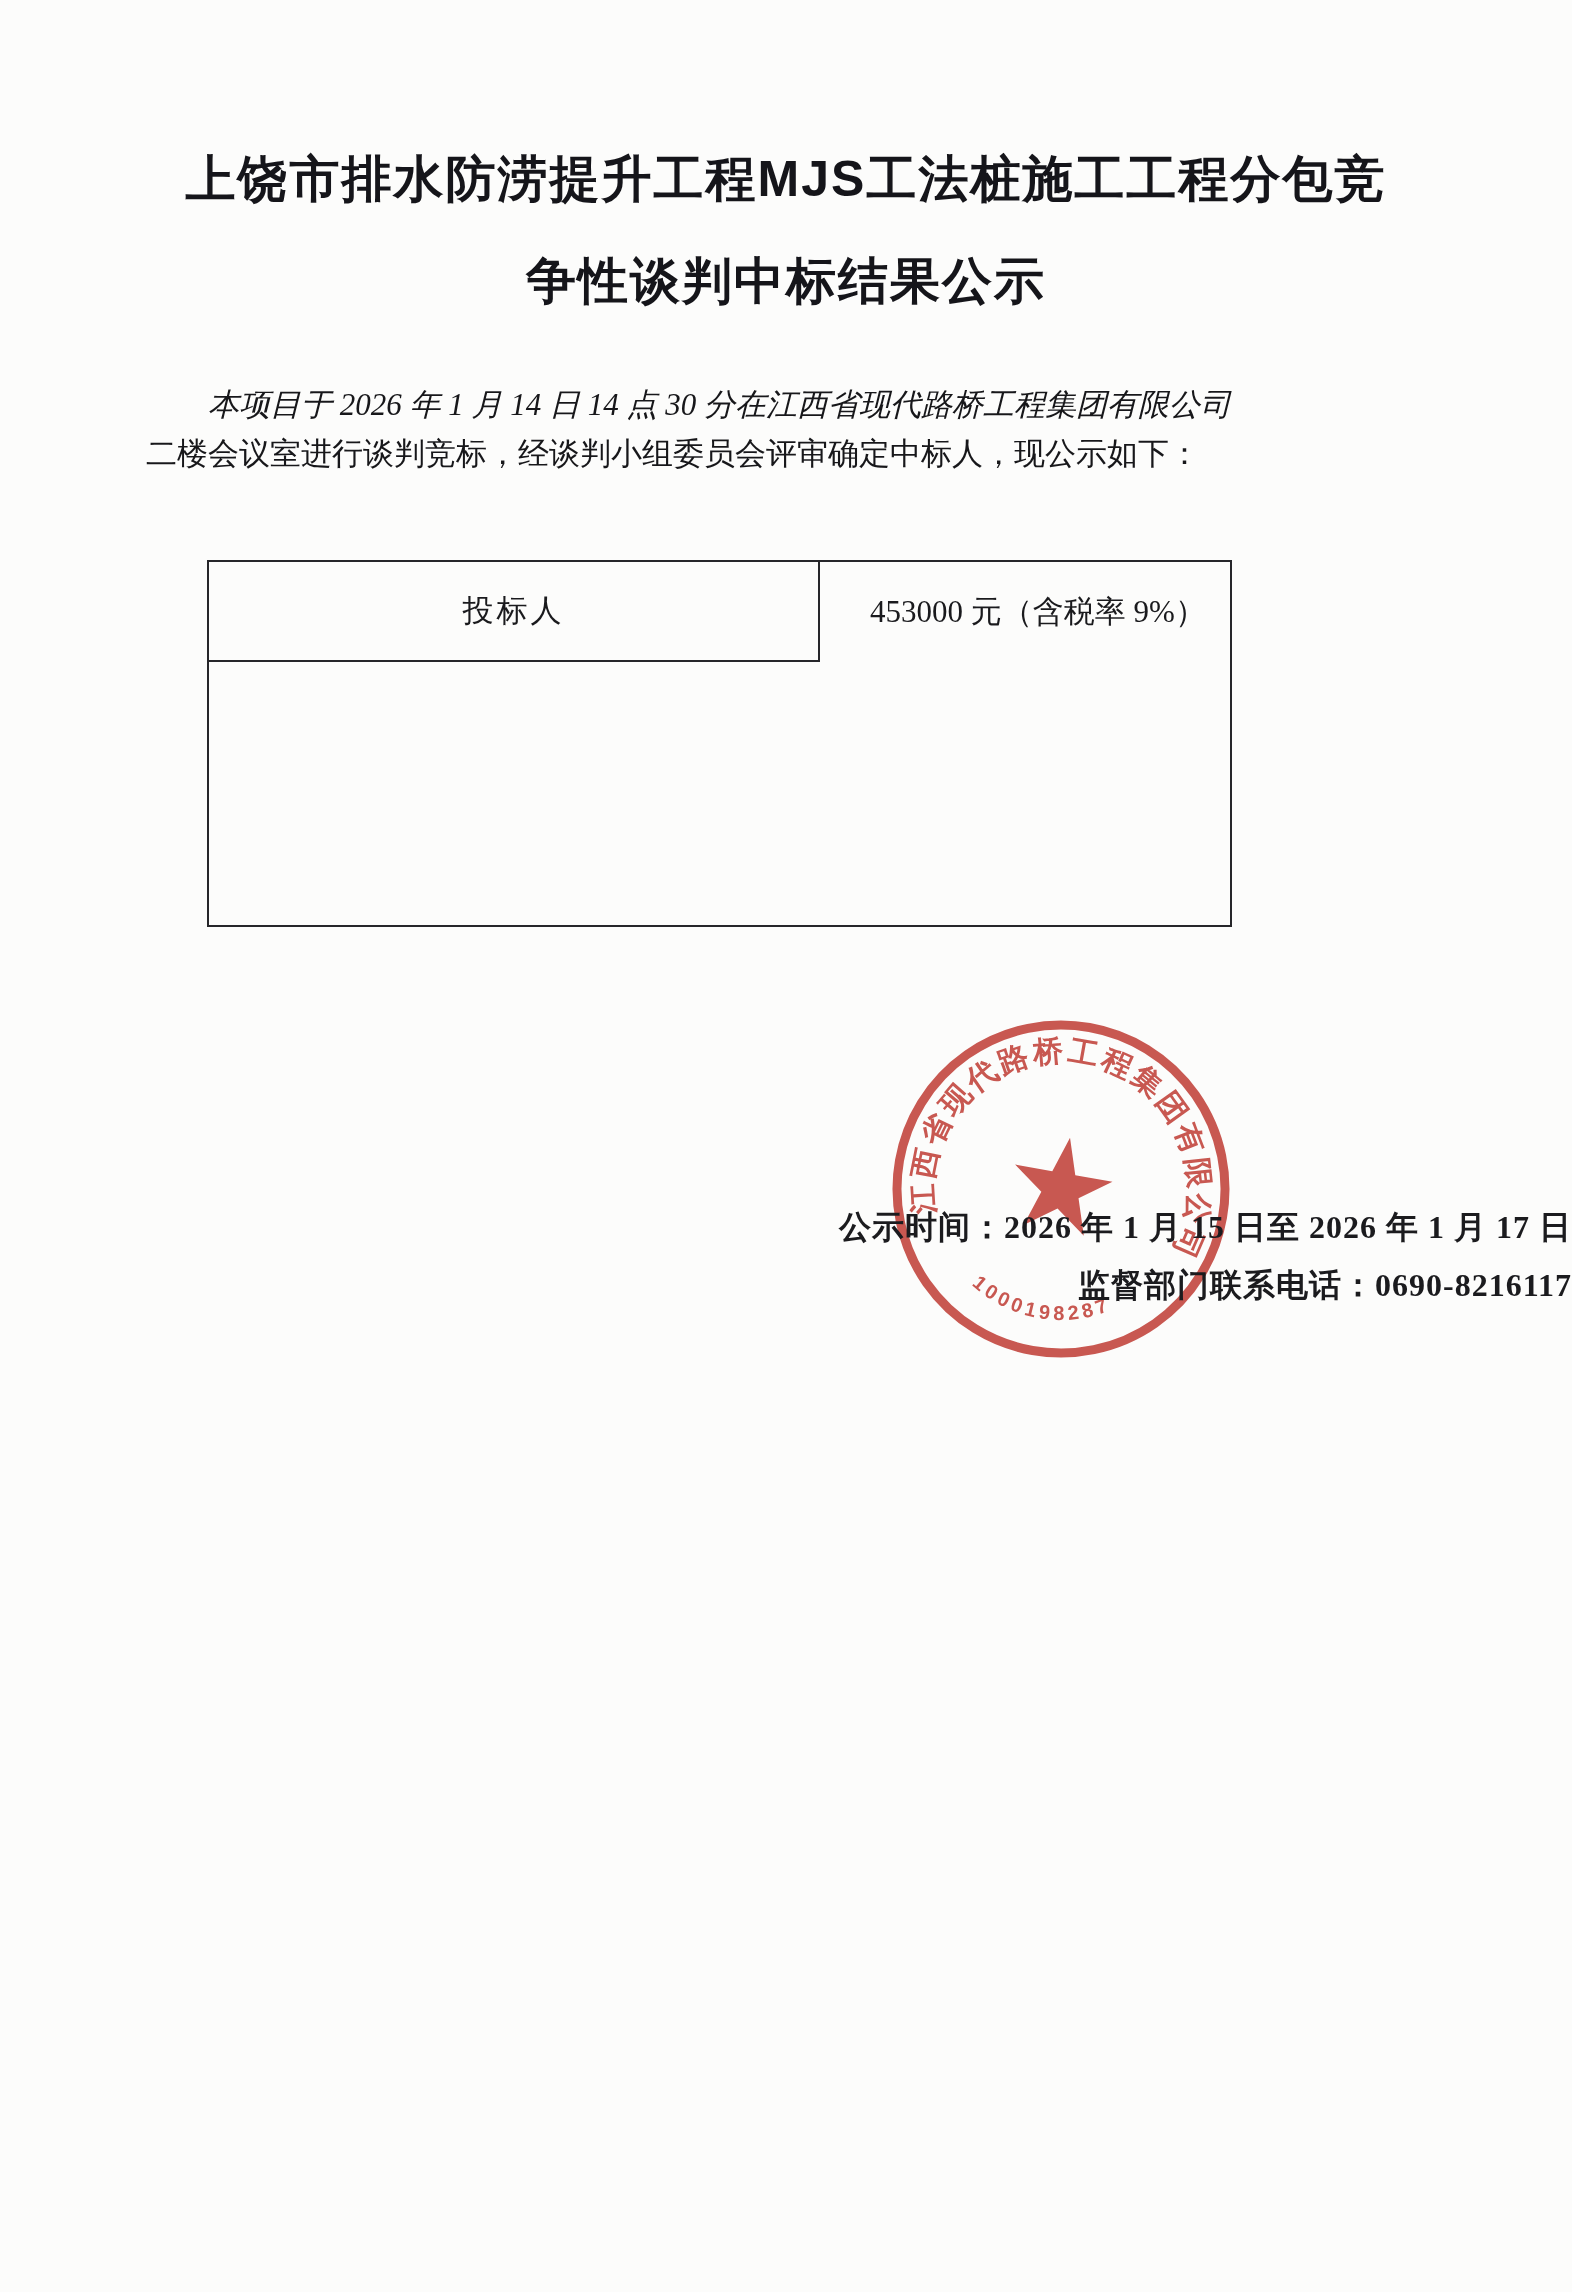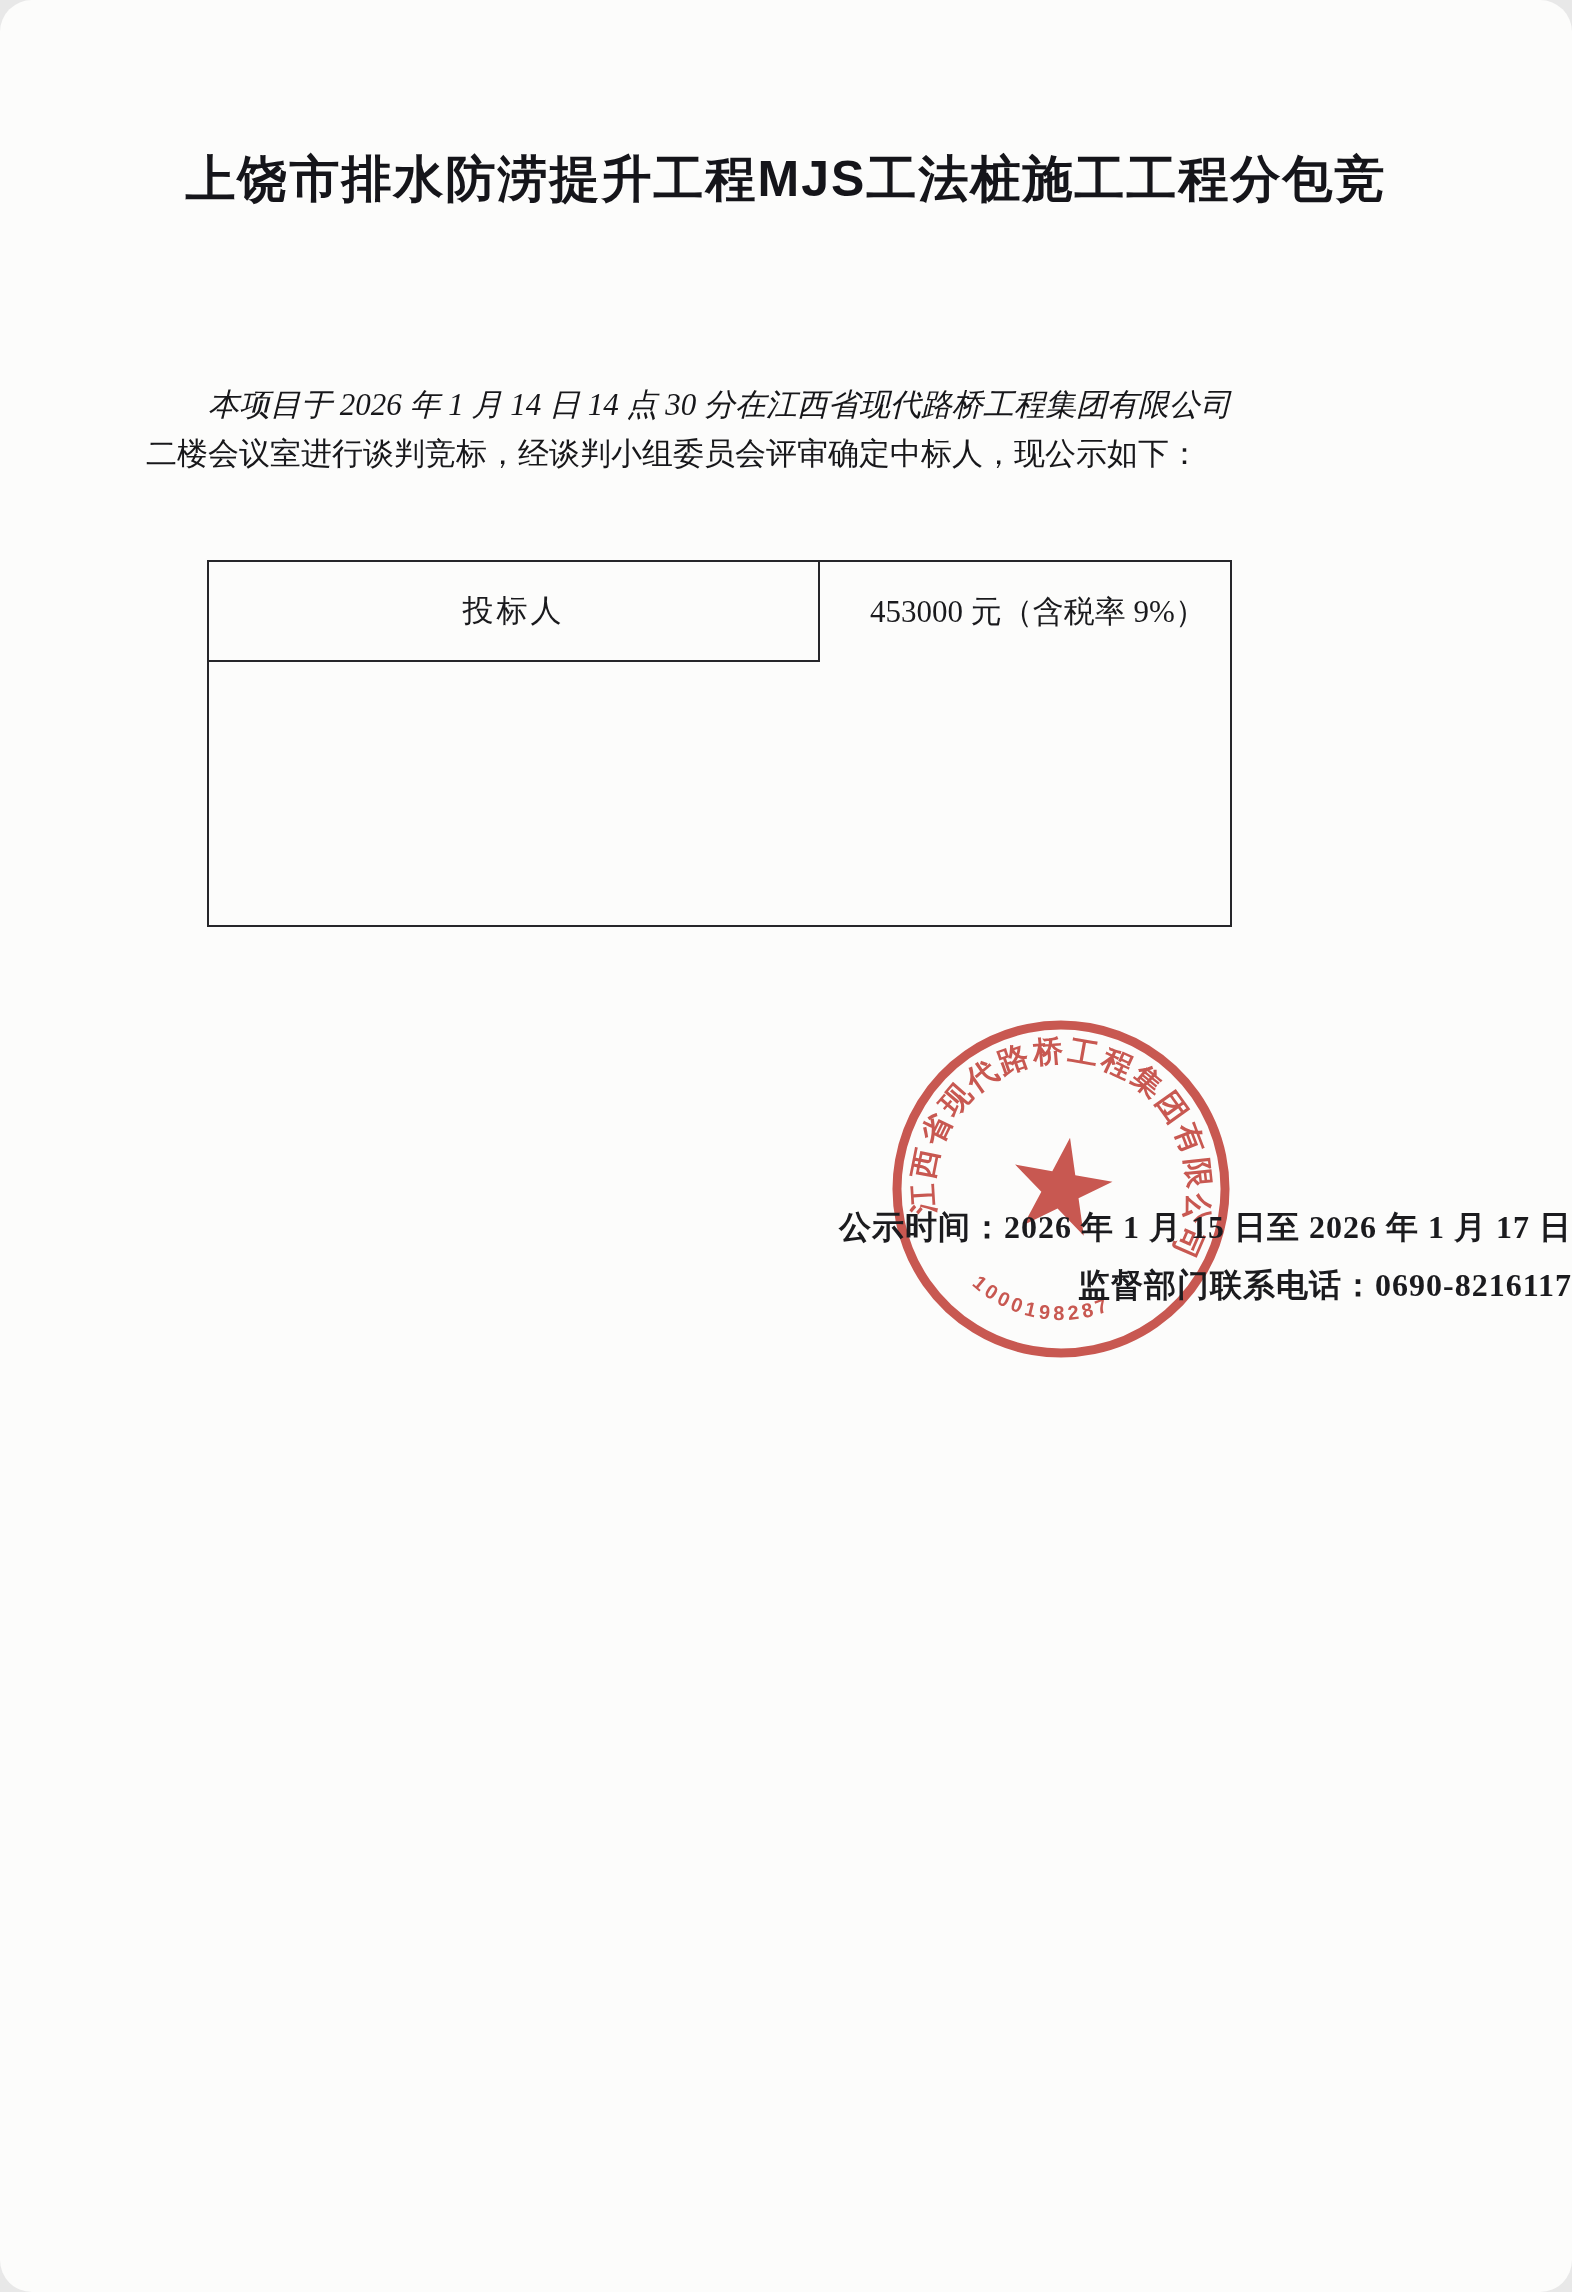--- a/index.html
+++ b/index.html
@@ -4,21 +4,20 @@
 <style>
   html,body{margin:0;padding:0;background:#e8e8e8;}
   .page{
     position:relative;
     width:1572px;height:2292px;
     margin:0 auto;
     background:#fcfcfb;
     overflow:hidden;
     font-family:"Liberation Serif","DejaVu Serif",serif;
     color:#1c1c1e;
-    border-radius:32px;
   }
   .title{
     position:absolute;top:128px;left:0;width:100%;
     margin:0;text-align:center;
     font-family:"Liberation Sans","DejaVu Sans",sans-serif;
     font-weight:bold;font-size:50px;line-height:102px;
     letter-spacing:2px;color:#15151a;
   }
   .title-line{display:block;}
   .body-para{
@@ -59,20 +58,21 @@
     pointer-events:none;
   }
 </style>
 </head>
 <body>
 
 <div class="page">
 
   <h1 class="title">
     <span class="title-line">上饶市排水防涝提升工程MJS工法桩施工工程分包竞</span>
+    <span class="title-line">争性谈判中标结果公示</span>
   </h1>
 
   <p class="body-para">
     <span class="para-line indent">本项目于 2026 年 1 月 14 日 14 点 30 分在江西省现代路桥工程集团有限公司</span>
     <span class="para-line">二楼会议室进行谈判竞标，经谈判小组委员会评审确定中标人，现公示如下：</span>
   </p>
 
   <div class="result-table">
     <div class="cell head col-left">投标人</div>
     <div class="cell price">453000 元（含税率 9%）</div>

